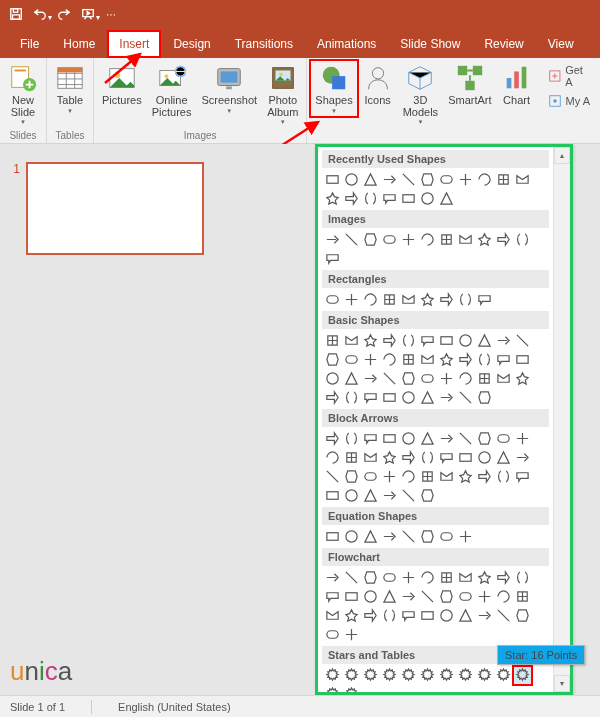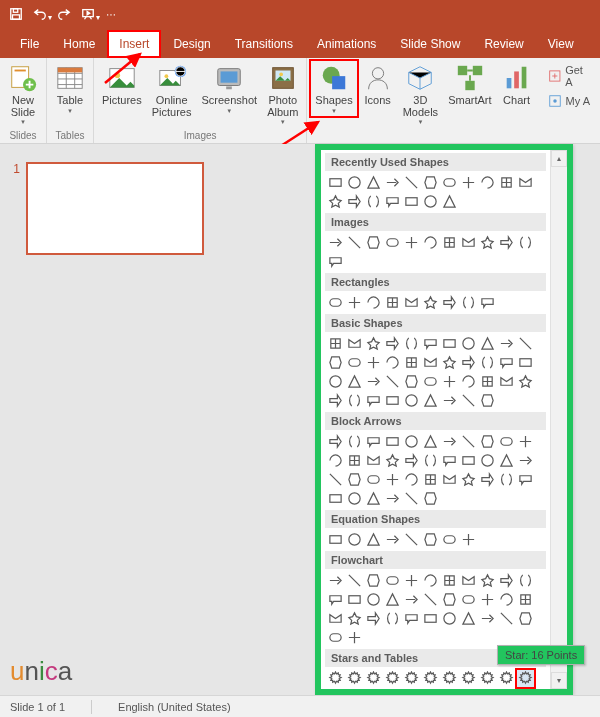--- a/index.html
+++ b/index.html
@@ -21,31 +21,31 @@
 .rbtn-lg .dd{font-size:7px;color:#666}
 .rbtn-lg.highlight{outline:2px solid red;outline-offset:-1px}
 .account{display:flex;flex-direction:column;padding:6px 8px;gap:6px;font-size:11px;color:#555}
 .account .lnk{display:flex;align-items:center;gap:4px}
 .account .gicn{width:14px;height:14px}
 .workspace{position:absolute;top:144px;bottom:22px;left:0;right:0;display:flex;background:#e6e6e6}
 .thumbs{width:210px;background:#e6e6e6;padding:18px 6px;display:flex;flex-direction:column;gap:10px}
 .trow{display:flex;gap:6px}
 .tnum{width:14px;text-align:right;color:#c04b2f;font-size:12px}
 .tslide{flex:1;height:93px;background:#fff;border:2px solid #d05a3d}
-.shapes-panel{position:absolute;left:315px;top:144px;width:258px;bottom:22px;background:#fff;border:6px solid #22c55e;box-shadow:1px 1px 3px rgba(0,0,0,.15);display:flex}
+.shapes-panel{position:absolute;left:315px;top:144px;width:258px;bottom:22px;background:#fff;border:3px solid #22c55e;box-shadow:1px 1px 3px rgba(0,0,0,.15);display:flex}
 .sp-body{flex:1;overflow:hidden;padding:2px 4px 6px}
 .sp-scroll{width:17px;background:#f1f1f1;border-left:1px solid #e0e0e0;display:flex;flex-direction:column}
 .sp-arr{height:17px;display:flex;align-items:center;justify-content:center;font-size:8px;color:#666;background:#f1f1f1;border:1px solid #ddd}
 .sp-track{flex:1}
 .cat-h{background:#eaeaea;font-weight:600;font-size:11px;color:#5c5c5c;padding:3px 6px;margin:1px 0}
 .shape-row{display:flex;flex-wrap:wrap;gap:0px;padding:1px 1px}
 .shp{width:19px;height:19px;display:flex;align-items:center;justify-content:center;color:#585858}
 .shp svg{width:15px;height:15px;stroke:#5a5a5a;fill:none;stroke-width:1.3}
 .shp.sel{outline:2px solid red;outline-offset:-1px;background:#d8e6f2}
-.tooltip{position:absolute;left:497px;top:645px;background:#22c55e;border:1px solid #b1b1b1;padding:3px 7px;font-size:11px;color:#444;box-shadow:1px 1px 2px rgba(0,0,0,.2);white-space:nowrap}
+.tooltip{position:absolute;left:497px;top:645px;background:#0ea5e9;border:1px solid #b1b1b1;padding:3px 7px;font-size:11px;color:#444;box-shadow:1px 1px 2px rgba(0,0,0,.2);white-space:nowrap}
 .arrow{position:absolute;pointer-events:none}
 .statusbar{position:absolute;bottom:0;left:0;right:0;height:22px;background:#f1f1f1;border-top:1px solid #d6d6d6;display:flex;align-items:center;font-size:11px;color:#555;padding:0 10px;gap:26px}
 .statusbar .sep{width:1px;height:14px;background:#ccc}
 .logo{position:absolute;left:10px;bottom:30px;font-size:26px;font-weight:400;letter-spacing:0px;font-family:Arial}
 .logo .u1{color:#e38b2e}.logo .n{color:#555}.logo .i{color:#3a8c3f}.logo .c{color:#c43a7e}.logo .a{color:#555}
 </style>
 </head>
 <body>
 
 <div class="titlebar">

